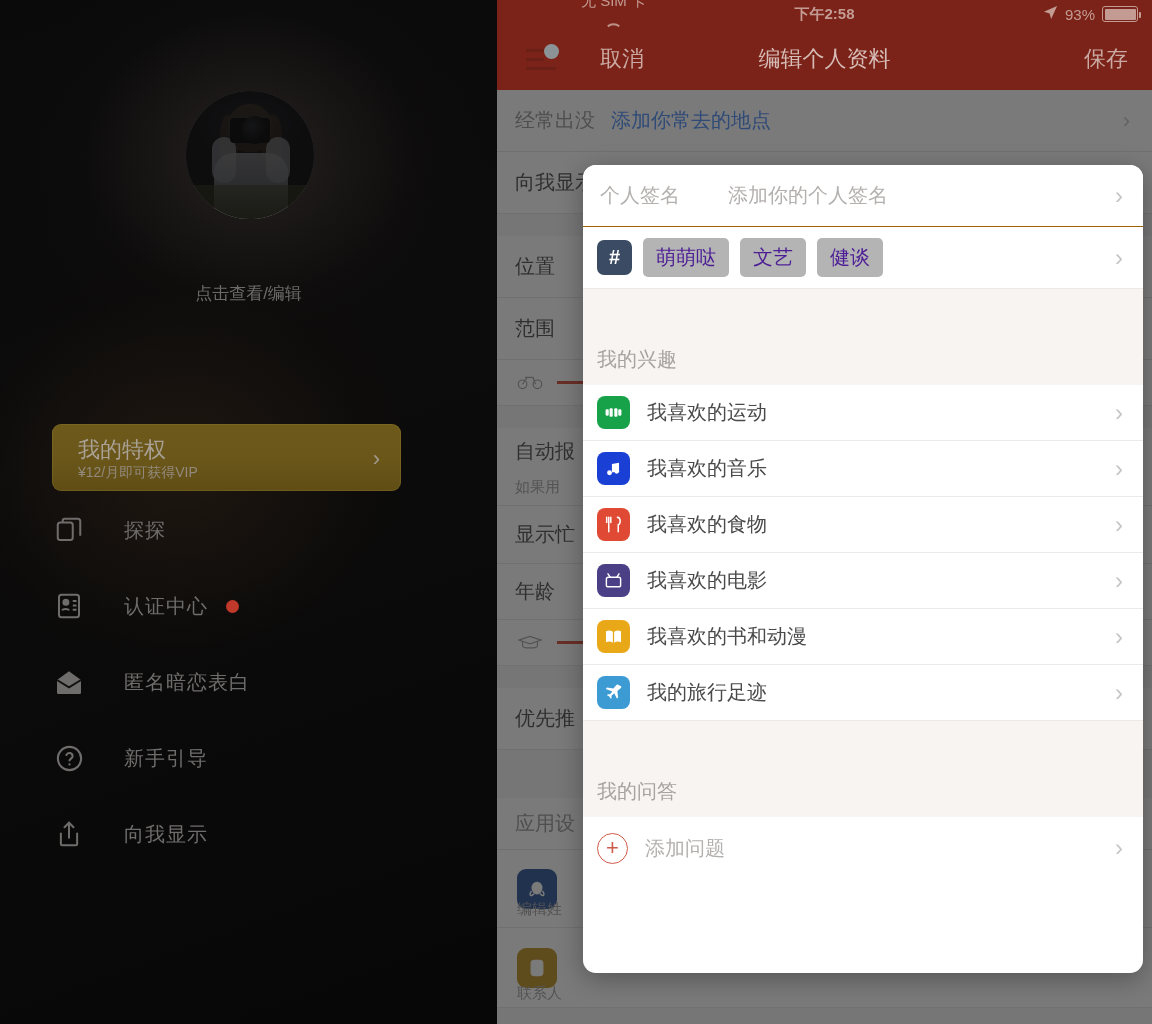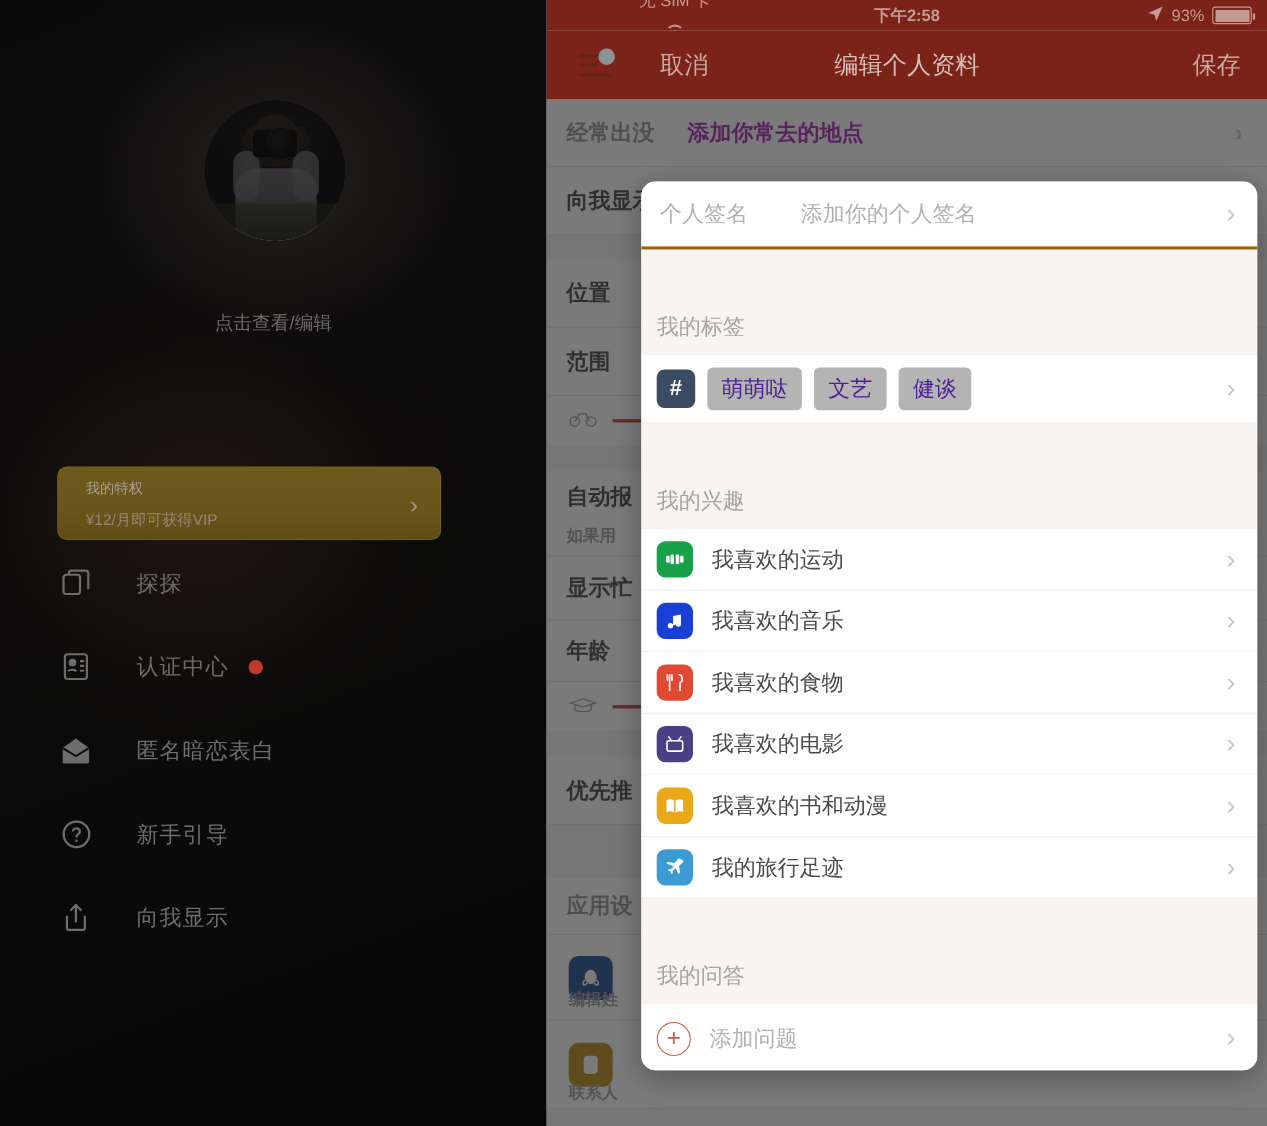--- a/index.html
+++ b/index.html
@@ -55,21 +55,21 @@
     position: absolute; left: 0; top: 282px; width: 497px;
     text-align: center; color: #6d6b6a; font-size: 17px;
   }
 
   .vip-banner {
     position: absolute; left: 52px; top: 424px; width: 349px; height: 67px;
     border-radius: 9px;
     background: linear-gradient(180deg, #6d5a1b 0%, #6a5619 55%, #5f4d15 100%);
     box-shadow: inset 0 0 0 1px rgba(160,135,50,0.25);
   }
-  .vip-title { position: absolute; left: 26px; top: 11px; font-size: 13px; color: #a9a196; }
+  .vip-title { position: absolute; left: 26px; top: 11px; font-size: 22px; color: #a9a196; }
   .vip-sub { position: absolute; left: 26px; top: 40px; font-size: 14px; color: #93897c; }
   .vip-chev { position: absolute; right: 21px; top: 22px; color: #a29a8e; font-size: 22px; }
 
   .nav { position: absolute; left: 0; top: 492px; width: 497px; text-align: right; }
   .nav-item {
     position: relative; display: flex; align-items: center;
     height: 76px; padding-left: 46px;
   }
   .nav-item.active {
     margin: 0 38px 0 26px;
@@ -107,44 +107,44 @@
   .hb-l1 { top: 7px; width: 22px; }
   .hb-l2 { top: 16px; width: 18px; }
   .hb-l3 { top: 25px; width: 30px; }
   .hb-dot { position: absolute; left: 26px; top: 2px; width: 15px; height: 15px; border-radius: 50%; background: #8c9396; }
   .nav-cancel { position: absolute; left: 103px; font-size: 22px; color: #c9a9a2; }
   .nav-title { position: absolute; left: 0; width: 655px; text-align: center; font-size: 22px; color: #d6bcb6; }
   .nav-save { position: absolute; right: 24px; font-size: 22px; color: #c9a9a2; }
 
   
   .bg-list { position: absolute; left: 0; top: 90px; width: 655px; height: 934px; background: #f3f3f3; }
-  .bgrow { position: relative; background: #fff; border-bottom: 1px solid #e4e4e4; padding-left: 18px; display:flex; align-items:center;font-weight:bold; }
+  .bgrow { position: relative; background: #fff; border-bottom: 1px solid #e4e4e4; padding-left: 18px; display:flex; align-items:center; }
   .bgrow .lbl { font-size: 20px; color: #3a3a3a; }
-  .bgrow .val { font-size: 20px; color: #a21caf; margin-left: 30px; }
+  .bgrow .val { font-size: 20px; color: #3b82f6; margin-left: 16px; }
   .bgrow .sub { position:absolute; left:18px; bottom:8px; font-size: 15px; color: #9a9a9a; }
   .bgrow .chev { position: absolute; right: 22px; color: #c2c2c2; font-size: 22px; }
   .bg-gap { height: 22px; background: #f3f3f3; }
   .slider-row { height: 46px; background: #fff; display:flex; align-items:center; padding-left:20px; gap:14px; border-bottom:1px solid #e4e4e4; }
   .slider-track { width: 420px; height: 3px; background: #dcdcdc; position: relative; }
   .slider-track i { position:absolute; left:0; top:0; height:3px; width: 100px; background:#d03a22; }
   .slider-track b { position:absolute; left:96px; top:-6px; width:15px; height:15px; border-radius:50%; background:#fff; box-shadow:0 1px 3px rgba(0,0,0,.4); }
   .sq-icon { width: 40px; height: 40px; border-radius: 9px; display:flex; align-items:center; justify-content:center; flex:0 0 auto;}
 
   .dim-overlay { position: absolute; left: 0; top: 90px; width: 655px; height: 934px; background: rgba(40,40,40,0.62); }
 
   
   .modal {
     position: absolute; left: 86px; top: 165px; width: 560px; height: 808px;
     background: #fff; border-radius: 13px; overflow: hidden;
     box-shadow: 0 6px 26px rgba(0,0,0,0.3);
   }
   .m-row {
     position: relative; display: flex; align-items: center;
     height: 62px; padding-left: 17px; background: #fff;
-    border-bottom: 3px solid #a16207;
+    border-bottom: 1px solid #a16207;
   }
   .m-row .m-key { font-size: 20px; color: #b3b0ae; width: 128px; flex: 0 0 auto; }
   .m-row .m-ph { font-size: 20px; color: #b3b0ae; }
   .m-chev { position: absolute; right: 20px; top: 50%; transform: translateY(-50%); color: #c8c6c4; font-size: 24px; font-weight: 300; }
   .m-section {
     position: relative; height: 96px; background: #f7f4f2;
     display: flex; align-items: flex-end; padding: 0 0 12px 14px;
     font-size: 20px; color: #a6a3a1;
   }
   .tag-row { position: relative; height: 62px; background: #fff; display: flex; align-items: center; padding-left: 14px; gap: 11px; border-bottom: 1px solid #eceae8; }
@@ -378,21 +378,20 @@
     <div class="dim-overlay"></div>
 
     <div class="modal">
 
       <div class="m-row">
         <span class="m-key">个人签名</span>
         <span class="m-ph">添加你的个人签名</span>
         <span class="m-chev">›</span>
       </div>
 
-      <div class="m-section">我的标签</div>
 
       <div class="tag-row">
         <span class="hash-icon">#</span>
         <span class="tag-chip">萌萌哒</span>
         <span class="tag-chip">文艺</span>
         <span class="tag-chip">健谈</span>
         <span class="m-chev">›</span>
       </div>
 
       <div class="m-section">我的兴趣</div>

